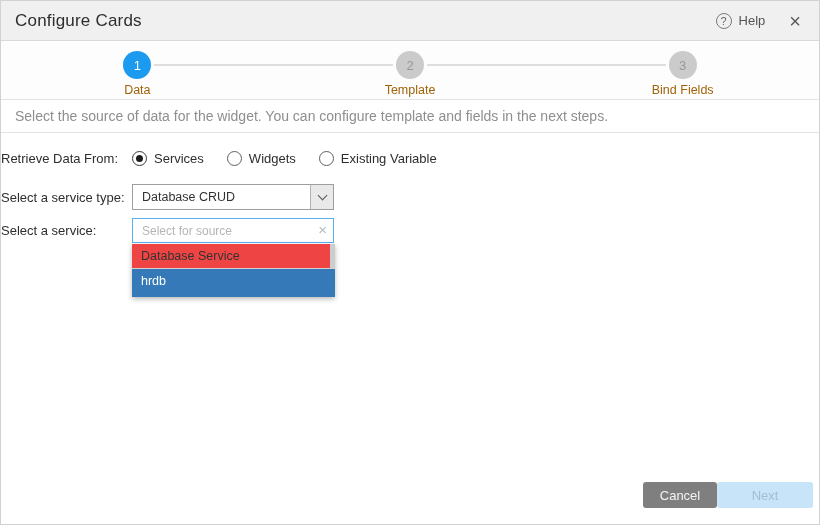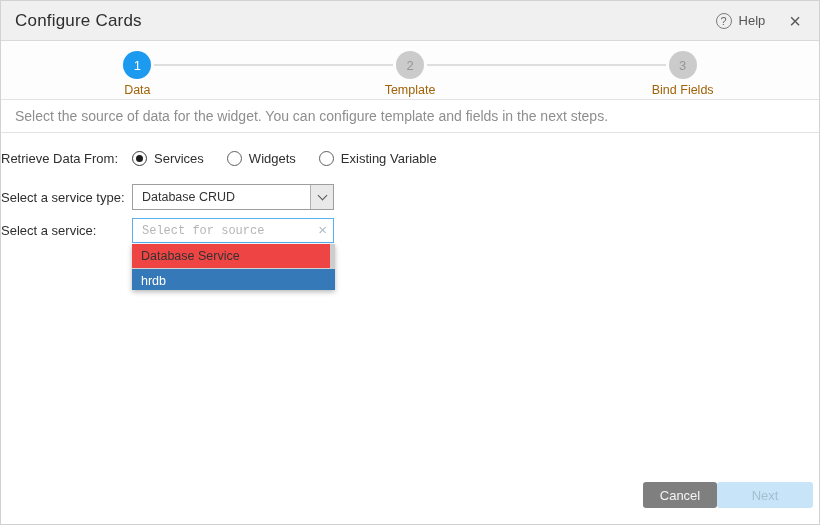--- a/index.html
+++ b/index.html
@@ -48,29 +48,29 @@
   .radio-label { margin-left:7px; font-size:13px; color:#2e2e2e; }
 
   
   .select-box { width:202px; height:26px; border:1px solid #9e9e9e; background:#fff; display:flex; cursor:pointer; }
   .select-value { flex:1; padding-left:9px; font-size:12.5px; color:#333; line-height:24px; overflow:hidden; white-space:nowrap; }
   .select-arrow { width:23px; border-left:1px solid #b2b2b2; background:#e9e9e9; display:flex; align-items:center; justify-content:center; }
   .chevron { width:7px; height:7px; border-right:1.5px solid #555; border-bottom:1.5px solid #555; transform:rotate(45deg); margin-top:-3px; }
 
   
   .combo { position:relative; width:202px; }
-  .combo input { width:202px; height:25px; border:1px solid #58b0ef; padding:0 24px 0 9px; font-size:12px; color:#333; outline:none; font-family:Liberation Mono, monospace; }
+  .combo input { width:202px; height:25px; border:1px solid #58b0ef; padding:0 24px 0 9px; font-size:12px; color:#333; outline:none; font-family:Liberation Sans, sans-serif; }
   .combo input::placeholder { color:#b5b5b5; }
   .clear-x { position:absolute; right:7px; top:4px; font-size:15px; line-height:15px; color:#b3bcc4; cursor:pointer; }
 
   
   .dropdown { position:absolute; top:26px; left:0; width:203px; background:#fff; box-shadow:0 2px 5px rgba(0,0,0,.28); z-index:5; }
   .dd-header { position:relative; height:25px; line-height:25px; background:#ef4444; border-bottom:1px solid #d2d2d2; padding-left:9px; font-size:12.5px; color:#333; }
   .dd-thumb { position:absolute; right:0; top:0; width:5px; height:24px; background:#cdcdcd; cursor:pointer; }
-  .dd-option { height:21px; line-height:25px; padding-left:9px; font-size:12.5px; cursor:pointer; }
+  .dd-option { height:28px; line-height:25px; padding-left:9px; font-size:12.5px; cursor:pointer; }
   .dd-option.selected { background:#3579b8; color:#fff; }
 
   
   .footer { position:absolute; right:6px; bottom:16px; display:flex; gap:0; }
   .btn { height:26px; border:none; border-radius:3px; font-size:13px; font-family:"Liberation Sans", sans-serif; cursor:pointer; }
   .btn-cancel { width:74px; background:#7f7f7f; color:#f4f4f4; }
   .btn-next { width:96px; background:#c8e4f8; color:#a3becf; }
 </style>
 </head>
 <body>

